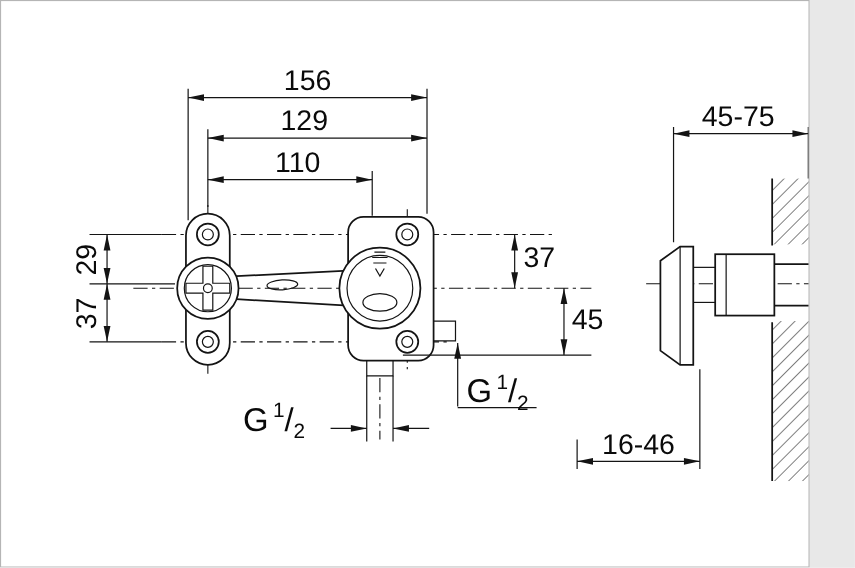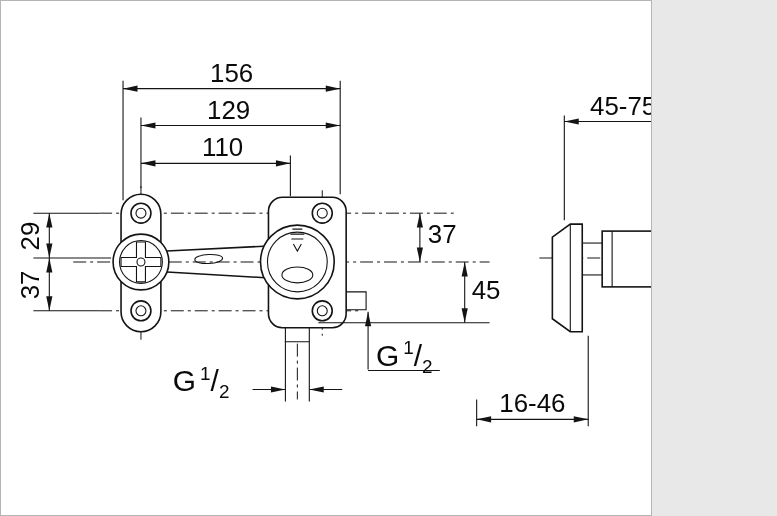--- a/index.html
+++ b/index.html
@@ -1,19 +1,20 @@
 <!DOCTYPE html>
 <html><head>
 <meta charset="utf-8">
 <style>
   html,body { margin:0; padding:0; background:#e8e8e8; }
   #page {
-    width:652px; height:516px; background:#ffffff; position:relative;
+    width:736px; height:516px; background:#ffffff; position:relative;
     border:1px solid #b5b5b5; box-sizing:border-box; overflow:hidden;
     font-family:"Liberation Sans", sans-serif;
+    padding-left:48px;
   }
   svg { display:block; }
   
   .o  { fill:none; stroke:#141414; stroke-width:1.6; }
   .of { fill:#ffffff; stroke:#141414; stroke-width:1.6; }
   .t  { fill:none; stroke:#141414; stroke-width:1.1; }
   
   .d  { fill:none; stroke:#141414; stroke-width:1.1; }
   
   .c  { fill:none; stroke:#141414; stroke-width:1; stroke-dasharray:13 4 3 4; }

